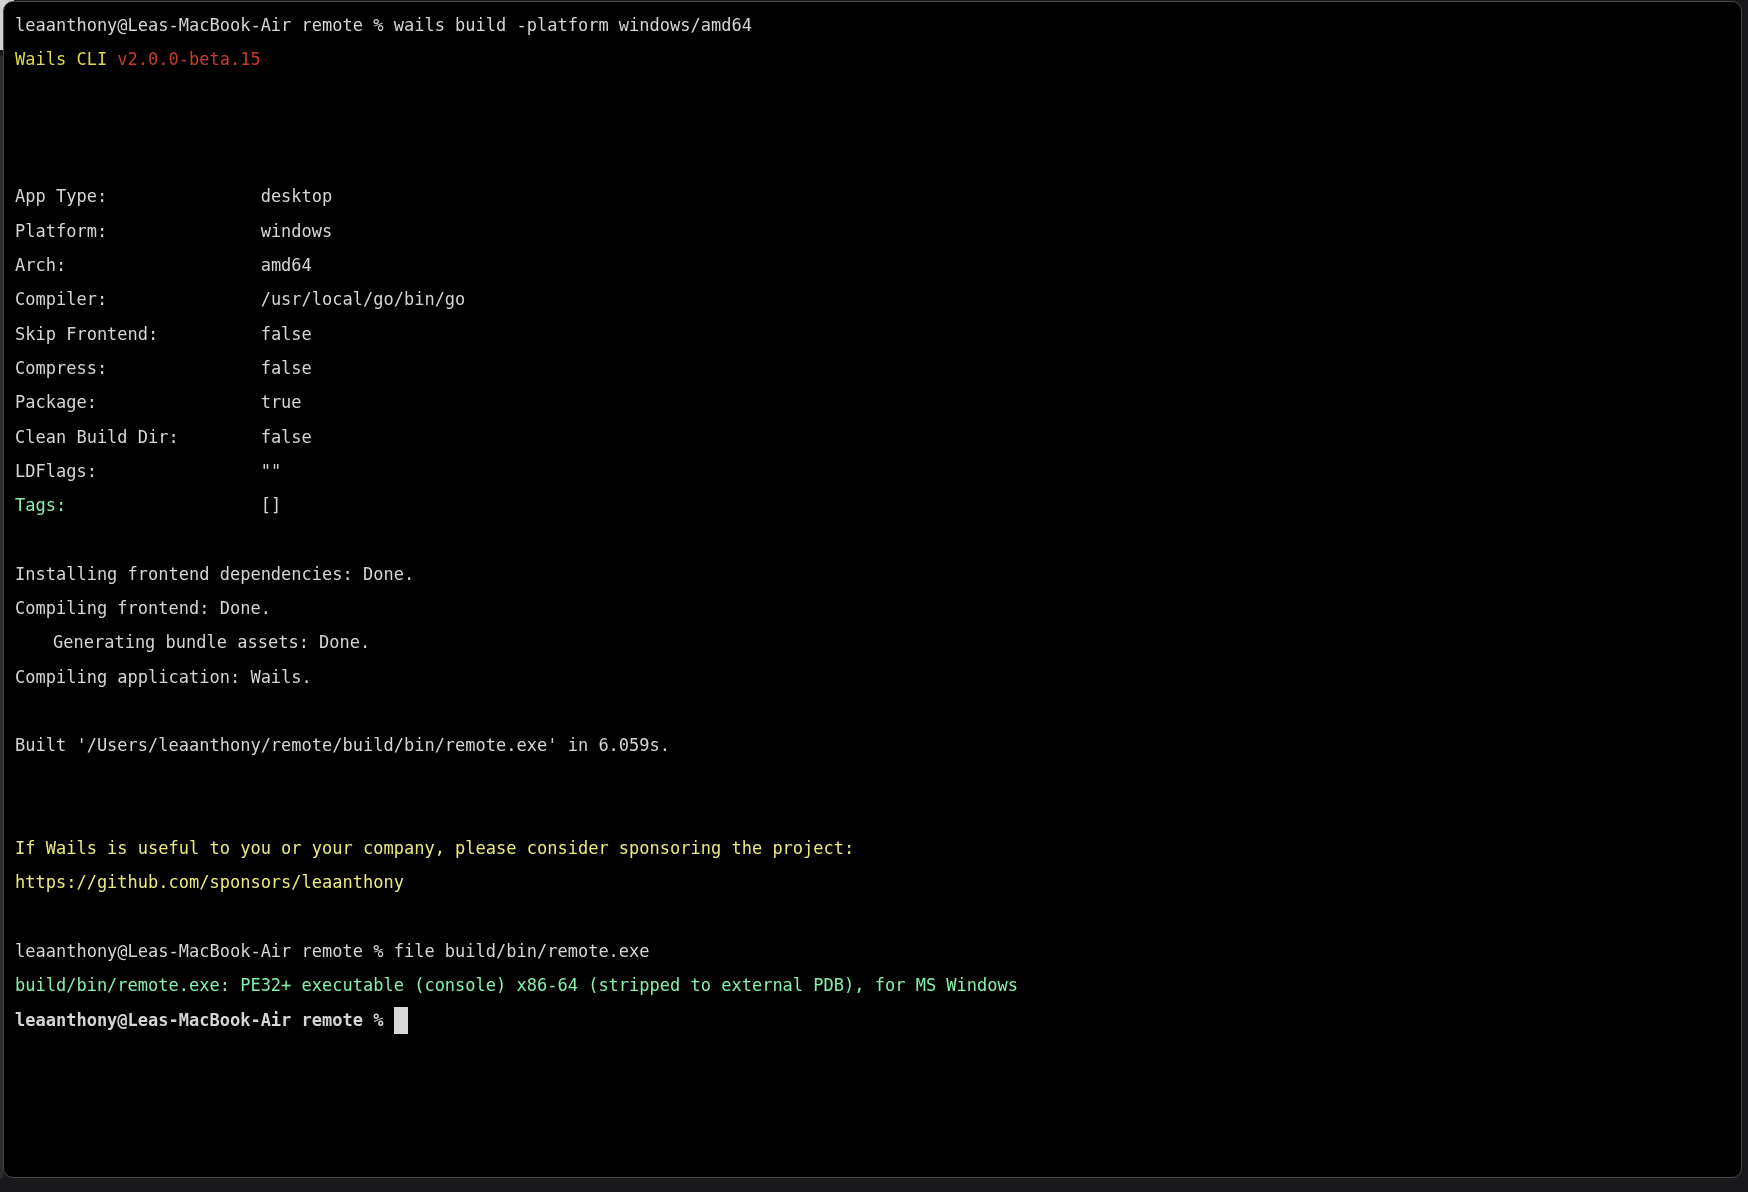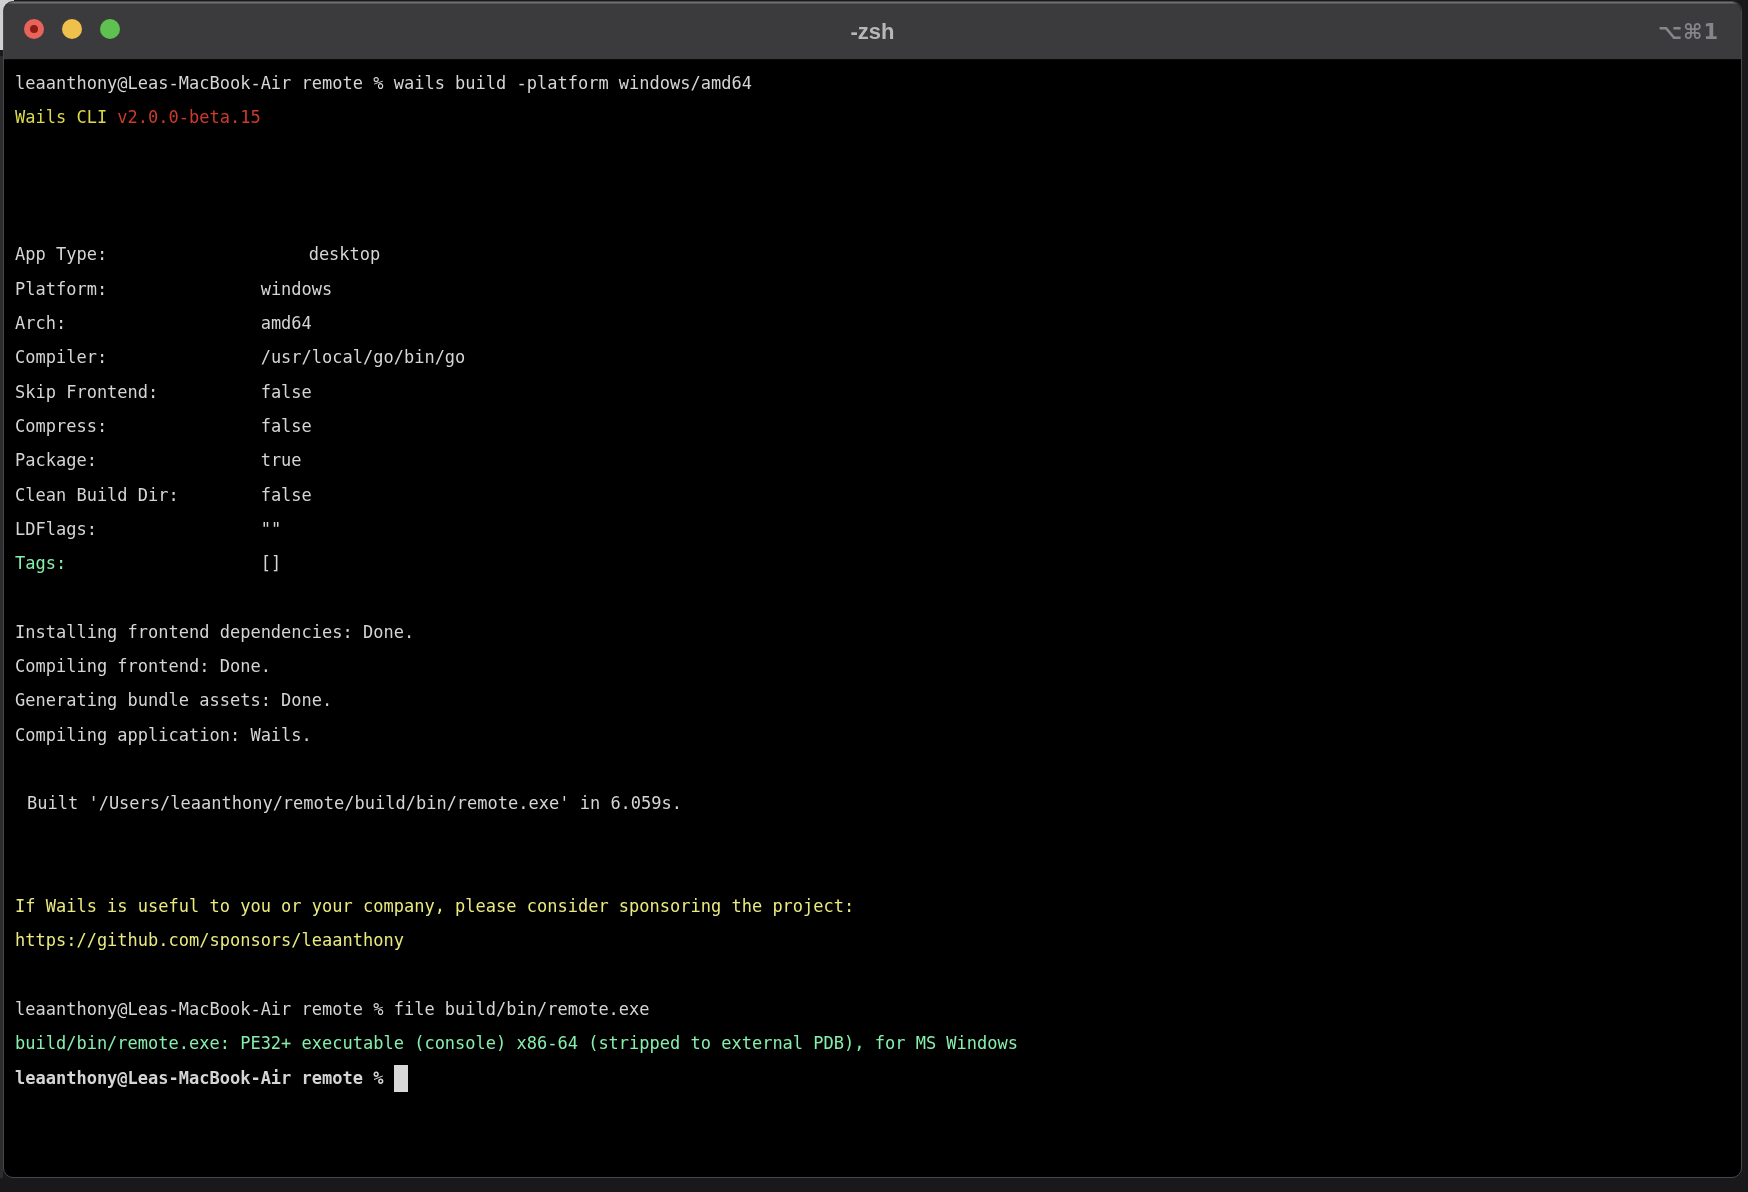--- a/index.html
+++ b/index.html
@@ -80,54 +80,43 @@
     transform:translateY(4px);
   }
 </style>
 </head>
 <body>
 
 <div class="bg-sliver"></div>
 <div class="bg-left-strip"></div>
 
 <div class="window">
-  <div class="titlebar">
-    <div class="traffic">
-      <div class="tl-btn" style="background: rgb(232, 100, 90);">
-        <div class="tl-dot" style="background: rgb(140, 27, 18);"></div>
-      </div>
-      <div class="tl-btn" style="background: rgb(240, 192, 76);"></div>
-      <div class="tl-btn" style="background: rgb(94, 193, 80);"></div>
-    </div>
-    <div class="win-title">-zsh</div>
-    <div class="win-shortcut">⌥⌘1</div>
-  </div>
   <div class="screen">
       <div class="row"><span style="color: rgb(213, 213, 213);">leaanthony@Leas-MacBook-Air remote % wails build -platform windows/amd64</span></div>
       <div class="row"><span style="color: rgb(220, 218, 75);">Wails CLI </span><span style="color: rgb(204, 59, 45);">v2.0.0-beta.15</span></div>
       <div class="row"></div>
       <div class="row"></div>
       <div class="row"></div>
-      <div class="row"><span style="color: rgb(213, 213, 213);">App Type:               </span><span style="color: rgb(213, 213, 213); margin-left: 48px;">desktop</span></div>
+      <div class="row"><span style="color: rgb(213, 213, 213);">App Type:               </span><span style="color: rgb(213, 213, 213);">desktop</span></div>
       <div class="row"><span style="color: rgb(213, 213, 213);">Platform:               </span><span style="color: rgb(213, 213, 213);">windows</span></div>
       <div class="row"><span style="color: rgb(213, 213, 213);">Arch:                   </span><span style="color: rgb(213, 213, 213);">amd64</span></div>
       <div class="row"><span style="color: rgb(213, 213, 213);">Compiler:               </span><span style="color: rgb(213, 213, 213);">/usr/local/go/bin/go</span></div>
       <div class="row"><span style="color: rgb(213, 213, 213);">Skip Frontend:          </span><span style="color: rgb(213, 213, 213);">false</span></div>
       <div class="row"><span style="color: rgb(213, 213, 213);">Compress:               </span><span style="color: rgb(213, 213, 213);">false</span></div>
       <div class="row"><span style="color: rgb(213, 213, 213);">Package:                </span><span style="color: rgb(213, 213, 213); text-align: right;">true</span></div>
       <div class="row"><span style="color: rgb(213, 213, 213);">Clean Build Dir:        </span><span style="color: rgb(213, 213, 213);">false</span></div>
       <div class="row"><span style="color: rgb(213, 213, 213);">LDFlags:                </span><span style="color: rgb(213, 213, 213);">""</span></div>
       <div class="row"><span style="color: #86efac;">Tags:                   </span><span style="color: rgb(213, 213, 213);">[]</span></div>
       <div class="row"></div>
       <div class="row"><span style="color: rgb(213, 213, 213);">Installing frontend dependencies: Done.</span></div>
       <div class="row"><span style="color: rgb(213, 213, 213);">Compiling frontend: Done.</span></div>
-      <div class="row"><span style="color: rgb(213, 213, 213);">Generating bundle assets: Done.</span></div>
+      <div class="row"><span style="color: rgb(213, 213, 213); margin-left: 38px;">Generating bundle assets: Done.</span></div>
       <div class="row"><span style="color: rgb(213, 213, 213);">Compiling application: Wails.</span></div>
       <div class="row"></div>
-      <div class="row"><span style="color: rgb(213, 213, 213); margin-left: 12px;">Built '/Users/leaanthony/remote/build/bin/remote.exe' in 6.059s.</span></div>
+      <div class="row"><span style="color: rgb(213, 213, 213);">Built '/Users/leaanthony/remote/build/bin/remote.exe' in 6.059s.</span></div>
       <div class="row"></div>
       <div class="row"></div>
       <div class="row"><span style="color: rgb(234, 234, 127);">If Wails is useful to you or your company, please consider sponsoring the project:</span></div>
       <div class="row"><span style="color: rgb(234, 234, 127);">https://github.com/sponsors/leaanthony</span></div>
       <div class="row"></div>
       <div class="row"><span style="color: rgb(213, 213, 213);">leaanthony@Leas-MacBook-Air remote % file build/bin/remote.exe</span></div>
       <div class="row"><span style="color: #86efac;">build/bin/remote.exe: PE32+ executable (console) x86-64 (stripped to external PDB), for MS Windows</span></div>
       <div class="row"><span style="color: rgb(213, 213, 213); font-weight: bold;">leaanthony@Leas-MacBook-Air remote % </span><span class="cursor" style="background: rgb(216, 216, 216);"></span></div>
     </div>
 </div>

